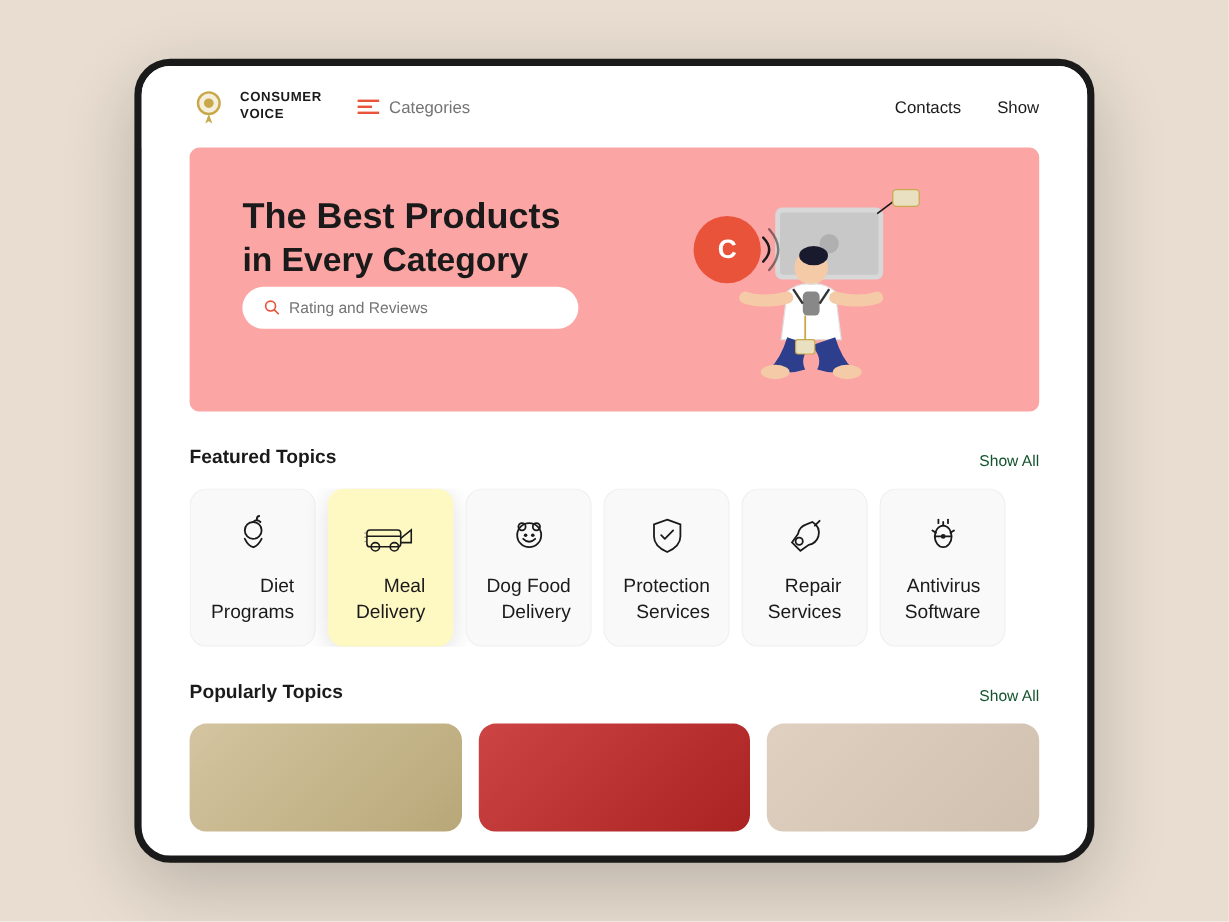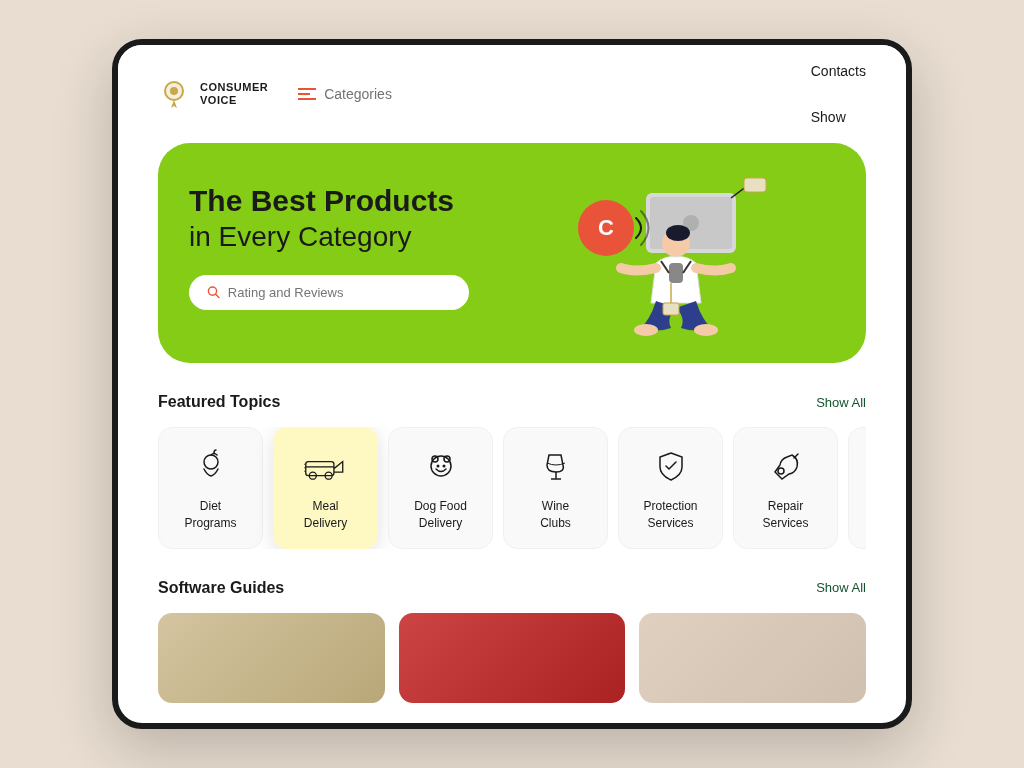--- a/index.html
+++ b/index.html
@@ -66,57 +66,56 @@
     }
     .nav-label {
       font-size: 14px;
       font-weight: 500;
       color: #737373;
     }
     .header-right {
       margin-left: auto;
       display: flex;
       gap: 30px;
-      flex-direction: column;
     }
     .header-link {
       font-size: 14px;
       color: #1a1a1a;
       cursor: pointer;
       text-decoration: none;
     }
     
     .hero {
       margin: 0 40px 20px;
-      background: #84cc16;
-      border-radius: 32px;
-      padding: 40px 31px;
+      background: #fca5a5;
+      border-radius: 8px;
+      padding: 40px 44px;
       position: relative;
       overflow: hidden;
       min-height: 220px;
     }
     .hero-content {
       max-width: 380px;
       position: relative;
       z-index: 2;
     }
     .hero-title-bold {
       font-size: 30px;
       font-weight: 800;
       color: #1a1a1a;
       line-height: 1.2;
     }
     .hero-title-light {
       font-size: 28px;
-      font-weight: 400;
+      font-weight: 700;
       color: #1a1a1a;
       line-height: 1.3;
     }
     .search-box {
-      margin-top: 19px;
+      margin-top: 4px;
       display: flex;
       align-items: flex-start;
       background: #fff;
       border-radius: 25px;
       padding: 10px 18px;
       width: 280px;
       gap: 8px;
     }
     .search-input {
       border: none;
@@ -142,21 +141,21 @@
       height: 190px;
     }
 
     
     .section {
       padding: 10px 40px 20px;
     }
     .section-header {
       display: flex;
       justify-content: space-between;
-      align-items: center;
+      align-items: flex-end;
       margin-bottom: 16px;
     }
     .section-title {
       font-size: 16px;
       font-weight: 700;
       color: #1a1a1a;
     }
     .show-all {
       font-size: 13px;
       color: #14532d;
@@ -185,23 +184,23 @@
       border-color: transparent;
     }
     .topic-icon {
       width: 44px;
       height: 44px;
       display: flex;
       align-items: center;
       justify-content: center;
     }
     .topic-label {
-      font-size: 12px;
-      color: #1a1a1a;
-      text-align: center;
+      font-size: 16px;
+      color: #1a1a1a;
+      text-align: right;
       line-height: 1.4;
       font-weight: 500;
     }
 
     
     .guides-grid {
       display: flex;
       gap: 14px;
     }
     .guide-card {
@@ -347,32 +346,20 @@
             <circle cx="13" cy="12" r="3" stroke="#1a1a1a" stroke-width="1.5" fill="none"></circle>
             <circle cx="25" cy="12" r="3" stroke="#1a1a1a" stroke-width="1.5" fill="none"></circle>
             <path d="M14 22 Q19 27 24 22" stroke="#1a1a1a" stroke-width="1.5" stroke-linecap="round" fill="none"></path>
             <circle cx="16" cy="19" r="1.5" fill="#1a1a1a"></circle>
             <circle cx="22" cy="19" r="1.5" fill="#1a1a1a"></circle>
           </svg>
         </div>
         <span class="topic-label">Dog Food<br>Delivery</span>
       </div>
 
-      <div class="topic-card">
-        <div class="topic-icon">
-          <svg width="38" height="38" viewBox="0 0 38 38" fill="none">
-            <path d="M12 8 L10 18 Q10 25 19 25 Q28 25 26 18 L24 8 Z" stroke="#1a1a1a" stroke-width="1.5" fill="none"></path>
-            <line x1="19" y1="25" x2="19" y2="32" stroke="#1a1a1a" stroke-width="1.5"></line>
-            <line x1="14" y1="32" x2="24" y2="32" stroke="#1a1a1a" stroke-width="1.5"></line>
-            <path d="M10 16 Q19 20 28 16" stroke="#1a1a1a" stroke-width="1" fill="none"></path>
-
-          </svg>
-        </div>
-        <span class="topic-label">Wine<br>Clubs</span>
-      </div>
 
       <div class="topic-card">
         <div class="topic-icon">
           <svg width="38" height="38" viewBox="0 0 38 38" fill="none">
             <path d="M19 6 L30 10 L30 20 Q30 28 19 33 Q8 28 8 20 L8 10 Z" stroke="#1a1a1a" stroke-width="1.5" fill="none"></path>
             <path d="M14 19 L17 22 L24 15" stroke="#1a1a1a" stroke-width="1.5" stroke-linecap="round" stroke-linejoin="round"></path>
           </svg>
         </div>
         <span class="topic-label">Protection<br>Services</span>
       </div>
@@ -402,21 +389,21 @@
           </svg>
         </div>
         <span class="topic-label">Antivirus<br>Software</span>
       </div>
 
     </div>
   </div>
 
   <div class="section">
     <div class="section-header">
-      <span class="section-title">Software Guides</span>
+      <span class="section-title">Popularly Topics</span>
       <span class="show-all">Show All</span>
     </div>
     <div class="guides-grid">
       <div class="guide-card" style="background: linear-gradient(135deg, #d4c4a0, #b8a878);"></div>
       <div class="guide-card" style="background: linear-gradient(135deg, #c44, #a22);"></div>
       <div class="guide-card" style="background: linear-gradient(135deg, #e0d0c0, #cfc0b0);"></div>
     </div>
   </div>
 
 </div>

